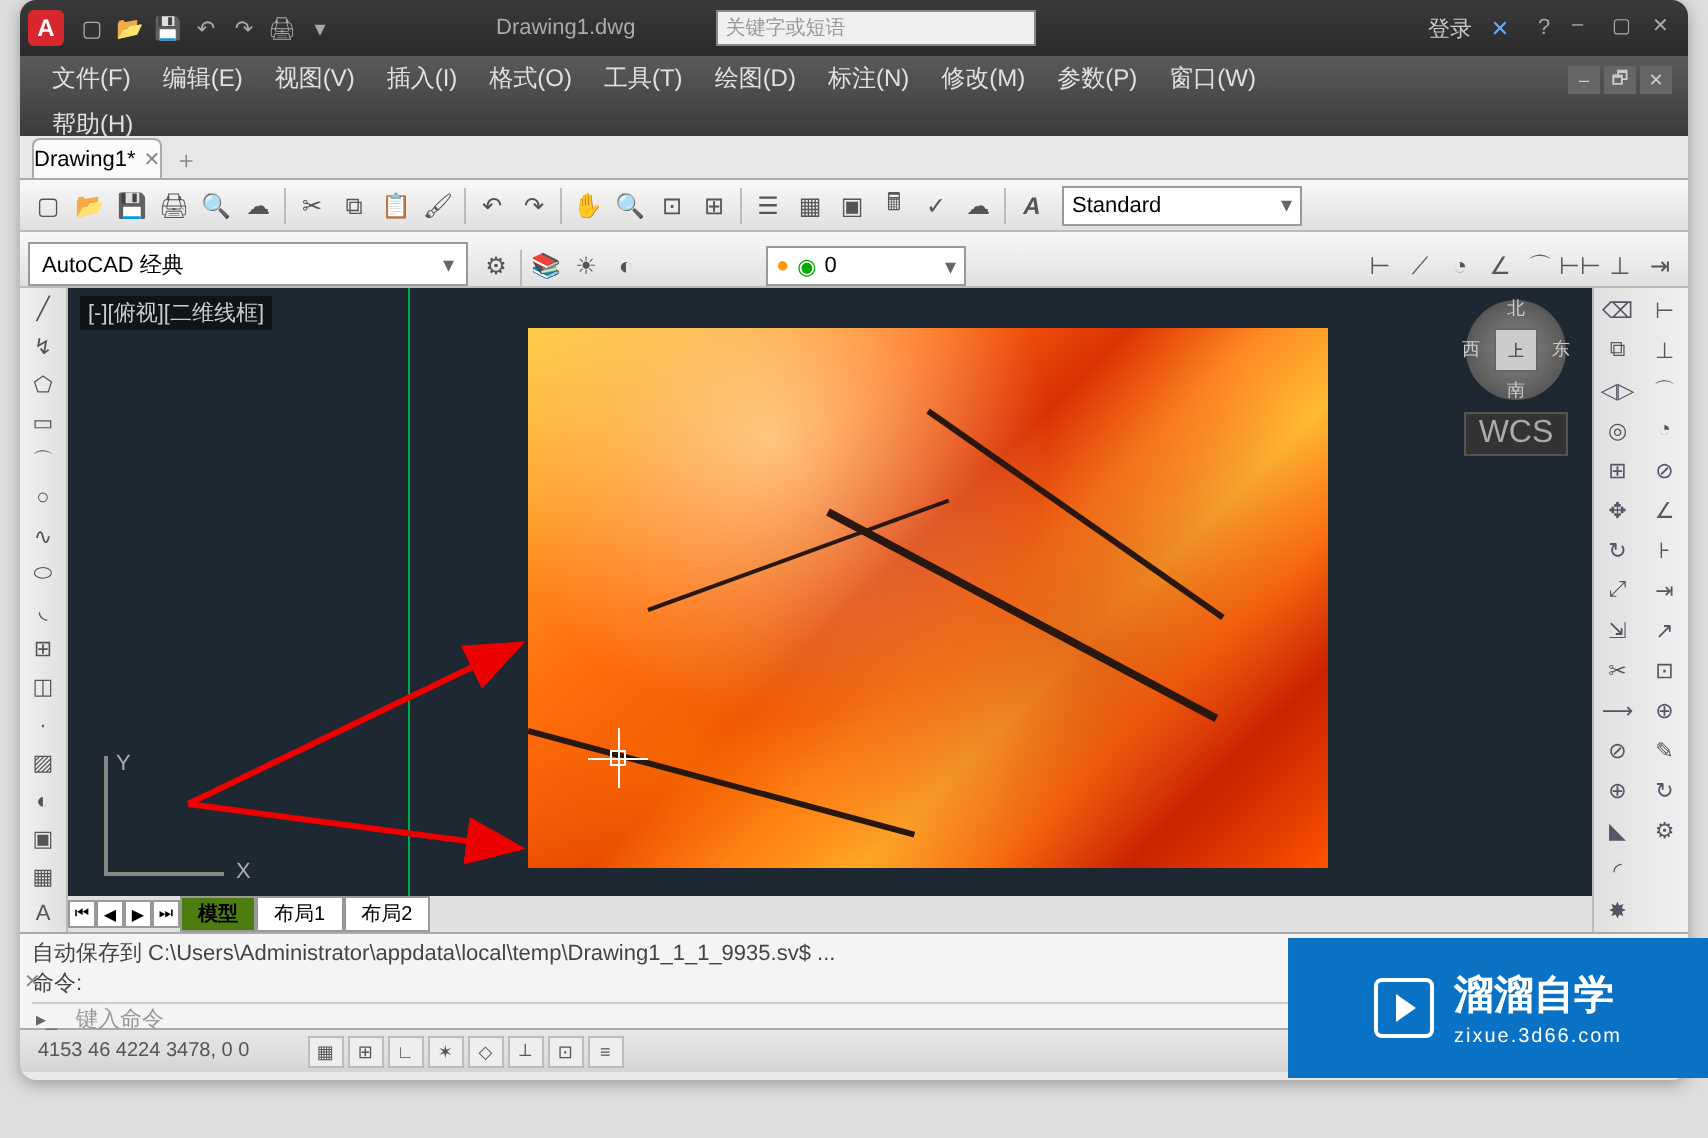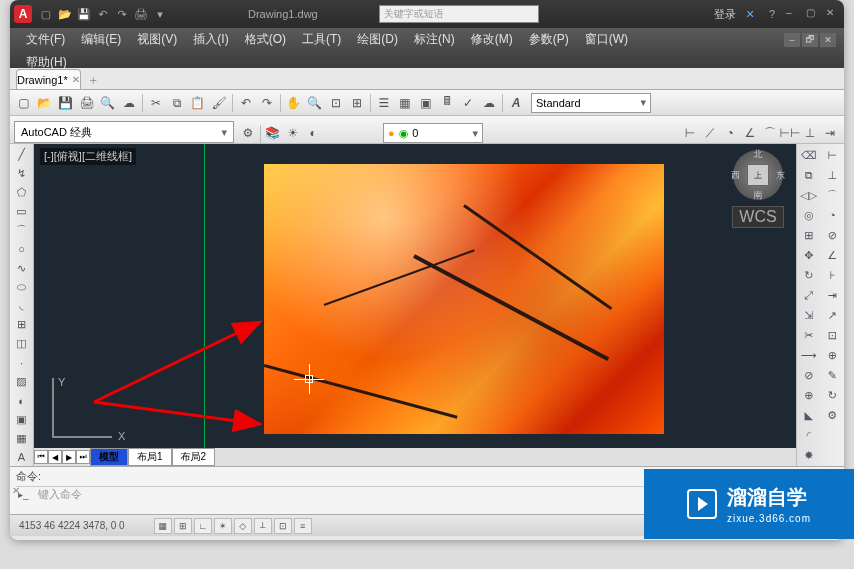--- a/index.html
+++ b/index.html
@@ -6,21 +6,21 @@
 body { width: 854px; height: 569px; background: #ddd; overflow: hidden; position: relative; }
 
 .window { position: absolute; left: 10px; top: 0; width: 834px; height: 540px; background: #e8e8e8; border-radius: 8px; overflow: hidden; box-shadow: 0 2px 8px rgba(0,0,0,0.3); }
 
 
 .titlebar { height: 28px; background: linear-gradient(#3a3a3a, #2a2a2a); display: flex; align-items: center; padding: 0 4px; color: #ccc; font-size: 11px; }
 .titlebar .logo { width: 18px; height: 18px; background: #d9272e; border-radius: 3px; margin-right: 6px; display: flex; align-items: center; justify-content: center; color: #fff; font-size: 12px; font-weight: bold; }
 .qat { display: flex; gap: 3px; }
 .qat-btn { width: 16px; height: 16px; display: flex; align-items: center; justify-content: center; color: #aaa; cursor: pointer; font-size: 11px; }
 .titlebar .title { margin-left: 80px; color: #aaa; }
-.titlebar .search-box { margin-left: 61px; width: 160px; height: 18px; background: #f0f0f0; border: 1px solid #888; font-size: 10px; padding: 0 4px; color: #666; display: flex; align-items: center; }
+.titlebar .search-box { margin-left: 40px; width: 160px; height: 18px; background: #f0f0f0; border: 1px solid #888; font-size: 10px; padding: 0 4px; color: #666; display: flex; align-items: center; }
 .titlebar .right { margin-left: auto; display: flex; gap: 6px; align-items: center; justify-content: center; }
 .titlebar .win-btn { width: 14px; height: 14px; color: #aaa; cursor: pointer; font-size: 10px; }
 
 
 .menubar { height: 40px; background: linear-gradient(#5a5a5a, #3b3b3b); display: flex; flex-wrap: wrap; align-items: center; padding: 0 8px; }
 .menu-item { color: #e0e0e0; font-size: 12px; padding: 3px 8px; cursor: pointer; }
 .menubar .window-controls { margin-left: auto; display: flex; gap: 2px; }
 .wc-btn { width: 16px; height: 14px; background: #666; color: #ccc; font-size: 9px; display: flex; align-items: center; justify-content: center; cursor: pointer; }
 
 
@@ -68,21 +68,21 @@
 .viewcube { position: absolute; right: 6px; top: 6px; width: 64px; height: 90px; display: flex; flex-direction: column; align-items: center; }
 .cube { width: 50px; height: 50px; border-radius: 50%; background: radial-gradient(#888,#444); position: relative; display:flex;align-items:center;justify-content:center; }
 .cube-face { width: 22px; height: 22px; background: #ccc; border: 1px solid #666; font-size: 8px; display: flex; align-items: center; justify-content: center; color: #333; }
 .cube-dir { position: absolute; font-size: 9px; color: #ccc; }
 .wcs-label { margin-top: 6px; font-size: 16px; color: #aaa; border: 1px solid #555; padding: 1px 6px; background: #333; }
 
 .layout-tabs { position: absolute; bottom: 0; left: 0; right: 0; height: 18px; background: #e0e0e0; display: flex; align-items: center; font-size: 10px; }
 .lt-nav { display: flex; }
 .lt-nav-btn { width: 14px; height: 14px; border: 1px solid #999; background: #fff; font-size: 8px; display: flex; align-items: center; justify-content: center; cursor: pointer; }
 .lt-tab { padding: 1px 8px; background: #fff; border: 1px solid #999; cursor: pointer; }
-.lt-tab.active { background: #1d4ed8; font-weight: bold; }
+.lt-tab.active { background: #4d7c0f; font-weight: bold; }
 
 .right-tools { width: 48px; background: linear-gradient(90deg,#e0e0e0,#f0f0f0); border-left: 1px solid #bbb; display: flex; }
 .rt-col { width: 24px; display: flex; flex-direction: column; align-items: center; padding-top: 2px; gap: 2px; }
 .rt-btn { width: 18px; height: 18px; display: flex; align-items: center; justify-content: center; color: #556; font-size: 11px; cursor: pointer; }
 
 
 .cmd-area { height: 48px; background: #f4f4f4; border-top: 1px solid #aaa; font-size: 11px; font-family: Consolas, monospace; color: #444; padding: 2px 6px; position: relative; }
 .cmd-line1 { white-space: nowrap; }
 .cmd-line2 { white-space: nowrap; }
 .cmd-x { position: absolute; left: 2px; top: 18px; font-size: 10px; color: #888; cursor: pointer; }
@@ -333,20 +333,21 @@
         <div class="rt-btn">⊡</div>
         <div class="rt-btn">⊕</div>
         <div class="rt-btn">✎</div>
         <div class="rt-btn">↻</div>
         <div class="rt-btn">⚙</div>
       </div>
     </div>
   </div>
 
   <div class="cmd-area">
+    <div class="cmd-line1">自动保存到 C:\Users\Administrator\appdata\local\temp\Drawing1_1_1_9935.sv$ ...</div>
     <div class="cmd-x">✕</div>
     <div class="cmd-line2">命令:</div>
     <div class="cmd-input">
       <span>键入命令</span>
     </div>
   </div>
 
   <div class="statusbar">
     <div class="stat-seg">4153  46  4224  3478, 0 0</div>
     <div style="flex:0 0 20px"></div>

